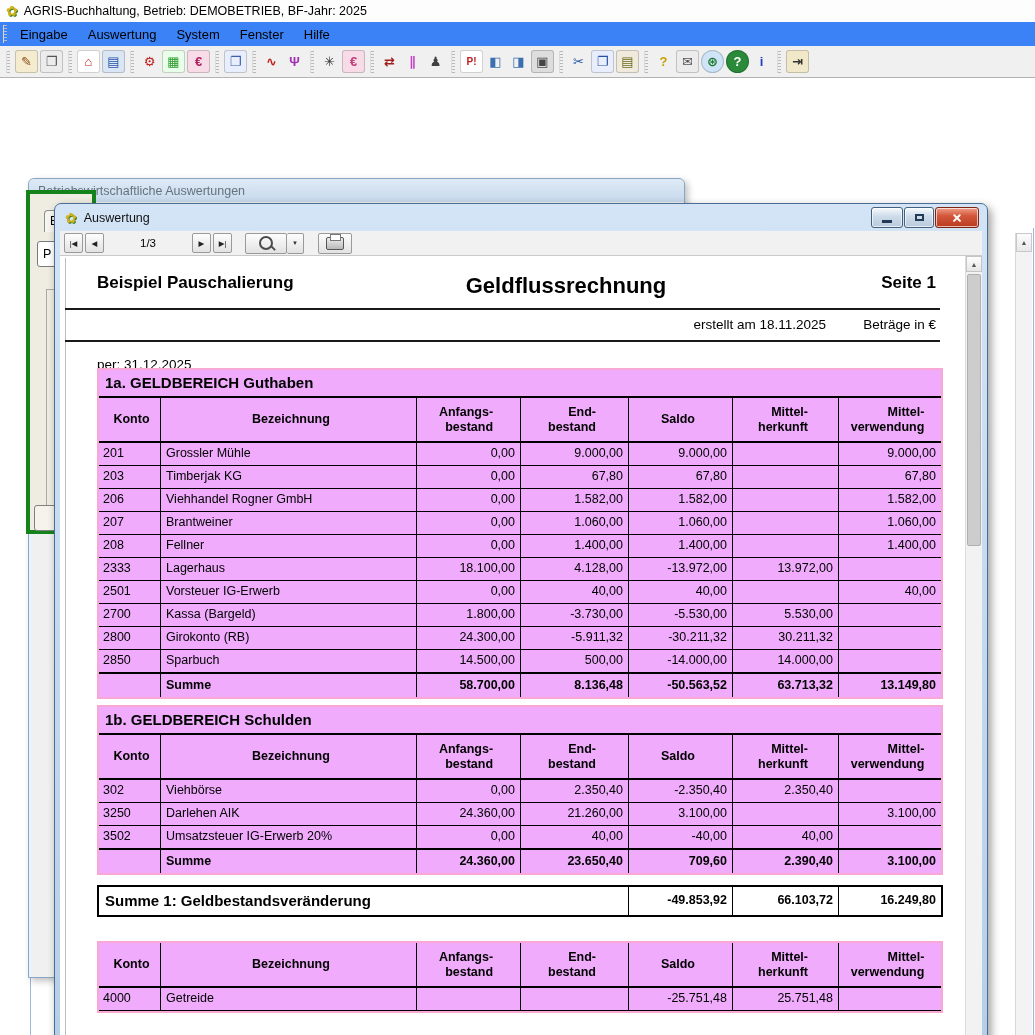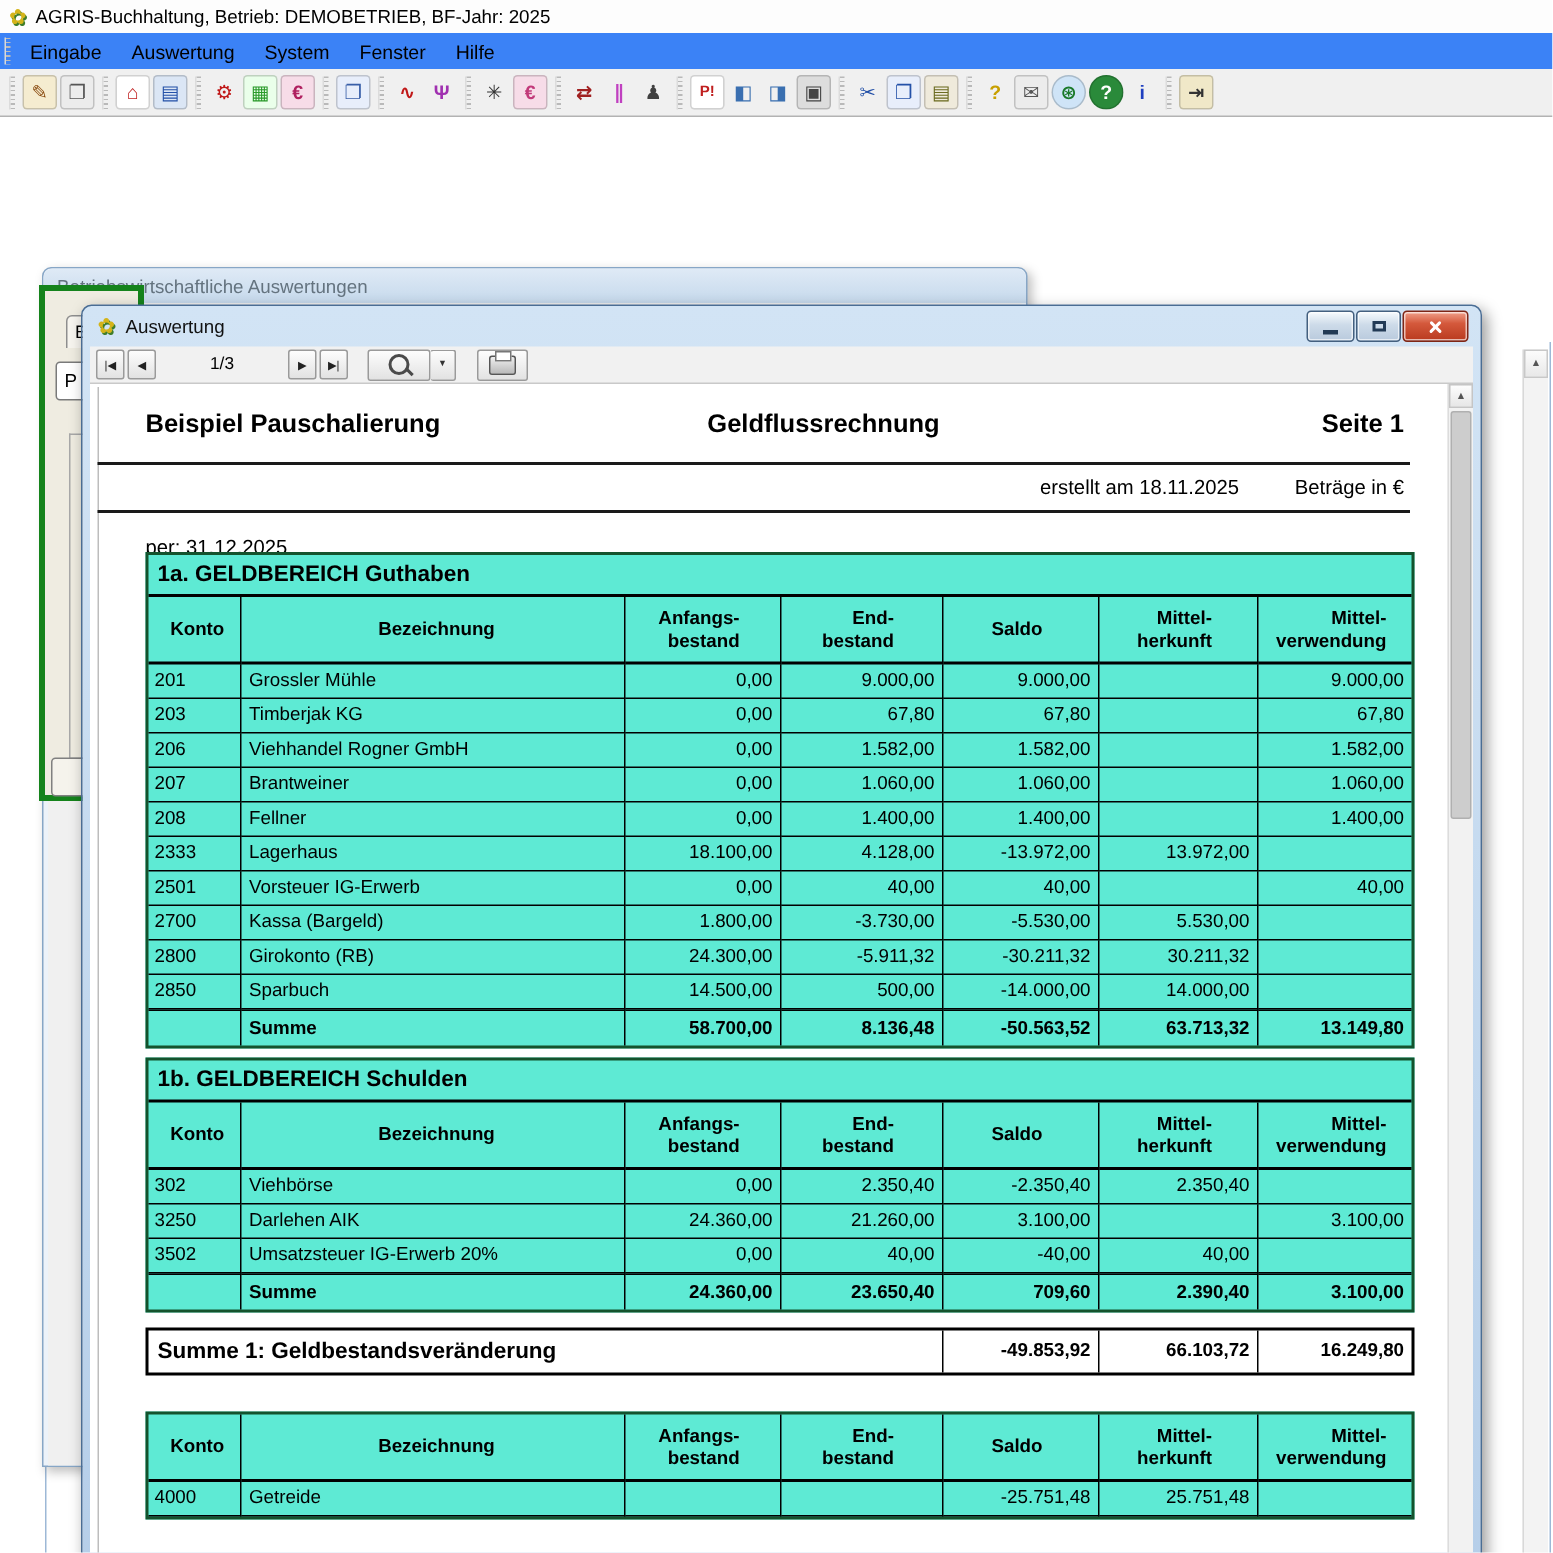--- a/index.html
+++ b/index.html
@@ -57,32 +57,32 @@
   .printbtn{width:32px;height:19px;margin-left:14px;border:1px solid #9a9a9a;border-radius:2px;background:linear-gradient(#fdfdfd,#e2e2e2);display:grid;place-items:center;cursor:pointer;}
   .css-mag{width:10px;height:10px;border:2px solid #4a4a4a;border-radius:50%;position:relative;}
   .css-mag::after{content:"";position:absolute;width:6px;height:2px;background:#4a4a4a;transform:rotate(45deg);right:-5px;bottom:-1px;}
   .css-printer{width:16px;height:11px;background:linear-gradient(#efefef,#b9b9b9);border:1px solid #555;border-radius:2px;position:relative;}
   .css-printer::before{content:"";position:absolute;left:3px;top:-4px;width:9px;height:5px;background:#fff;border:1px solid #777;}
 
   .viewport{position:absolute;left:5px;top:52px;width:907px;height:826px;background:#fff;overflow:hidden;}
   .pageline{position:absolute;left:5px;top:2px;bottom:0;border-left:1px solid #bdbdbd;}
   .hrule{position:absolute;left:5px;width:875px;height:2px;background:#1a1a1a;}
   .h-company{position:absolute;left:37px;top:17px;font-size:17px;font-weight:bold;}
-  .h-title{position:absolute;left:289px;top:17px;width:400px;text-align:center;font-size:17px;font-weight:bold;}
+  .h-title{position:absolute;left:306px;top:17px;width:400px;text-align:center;font-size:22px;font-weight:bold;}
   .h-page{position:absolute;right:31px;top:17px;font-size:17px;font-weight:bold;}
   .h-per{position:absolute;left:37px;top:61px;font-size:13.5px;margin-top:40px;}
   .h-created{position:absolute;right:141px;top:61px;font-size:13.5px;margin-left:20px;}
   .h-curr{position:absolute;right:31px;top:61px;font-size:13.5px;}
 
   .vscroll{position:absolute;right:5px;top:52px;width:17px;height:826px;background:#f2f2f2;border-left:1px solid #dcdcdc;box-sizing:border-box;}
   .vscroll .a{position:absolute;left:0;right:0;height:16px;background:linear-gradient(#fdfdfd,#e6e6e6);border:1px solid #c5c5c5;display:grid;place-items:center;font-size:7px;color:#555;box-sizing:border-box;}
   .vscroll .thumb{position:absolute;left:1px;right:1px;top:18px;height:270px;background:#cdcdcd;border:1px solid #b0b0b0;border-radius:2px;}
 
   
-  .rpt{position:absolute;left:37px;width:842px;display:grid;grid-template-columns:62px 256px 104px 108px 104px 106px 102px;border:2px solid #14532d;box-sizing:content-box;background:#5eead4;}
+  .rpt{position:absolute;left:37px;width:842px;display:grid;grid-template-columns:62px 256px 104px 108px 104px 106px 102px;border:2px solid #f9a8d4;box-sizing:content-box;background:#f0abfc;}
   .rt-title{grid-column:1/-1;height:26px;line-height:26px;font-size:15px;font-weight:bold;padding-left:6px;border-bottom:2px solid #000;}
   .rt-h{height:43px;display:flex;align-items:center;justify-content:center;text-align:right;font-size:12.5px;font-weight:bold;white-space:pre-line;line-height:15px;border-bottom:2px solid #000;border-right:1px solid #000;}
   .rt-c{height:22px;line-height:21px;font-size:12.5px;border-right:1px solid #000;border-bottom:1px solid #000;overflow:hidden;}
   .rt-s{height:23px;line-height:22px;font-size:12.5px;font-weight:bold;border-right:1px solid #000;border-top:1px solid #000;}
   .rpt .last{border-right:none;}
   .c0{padding-left:4px;}.c1{padding-left:5px;}
   .cnum{text-align:right;padding-right:5px;}
 
   .sum1{position:absolute;left:37px;top:629px;width:842px;height:28px;display:grid;grid-template-columns:530px 104px 106px 102px;border:2px solid #000;background:#fff;box-sizing:content-box;}
   .sum1 .lab{font-size:15px;font-weight:bold;line-height:27px;padding-left:6px;border-right:1px solid #000;}

